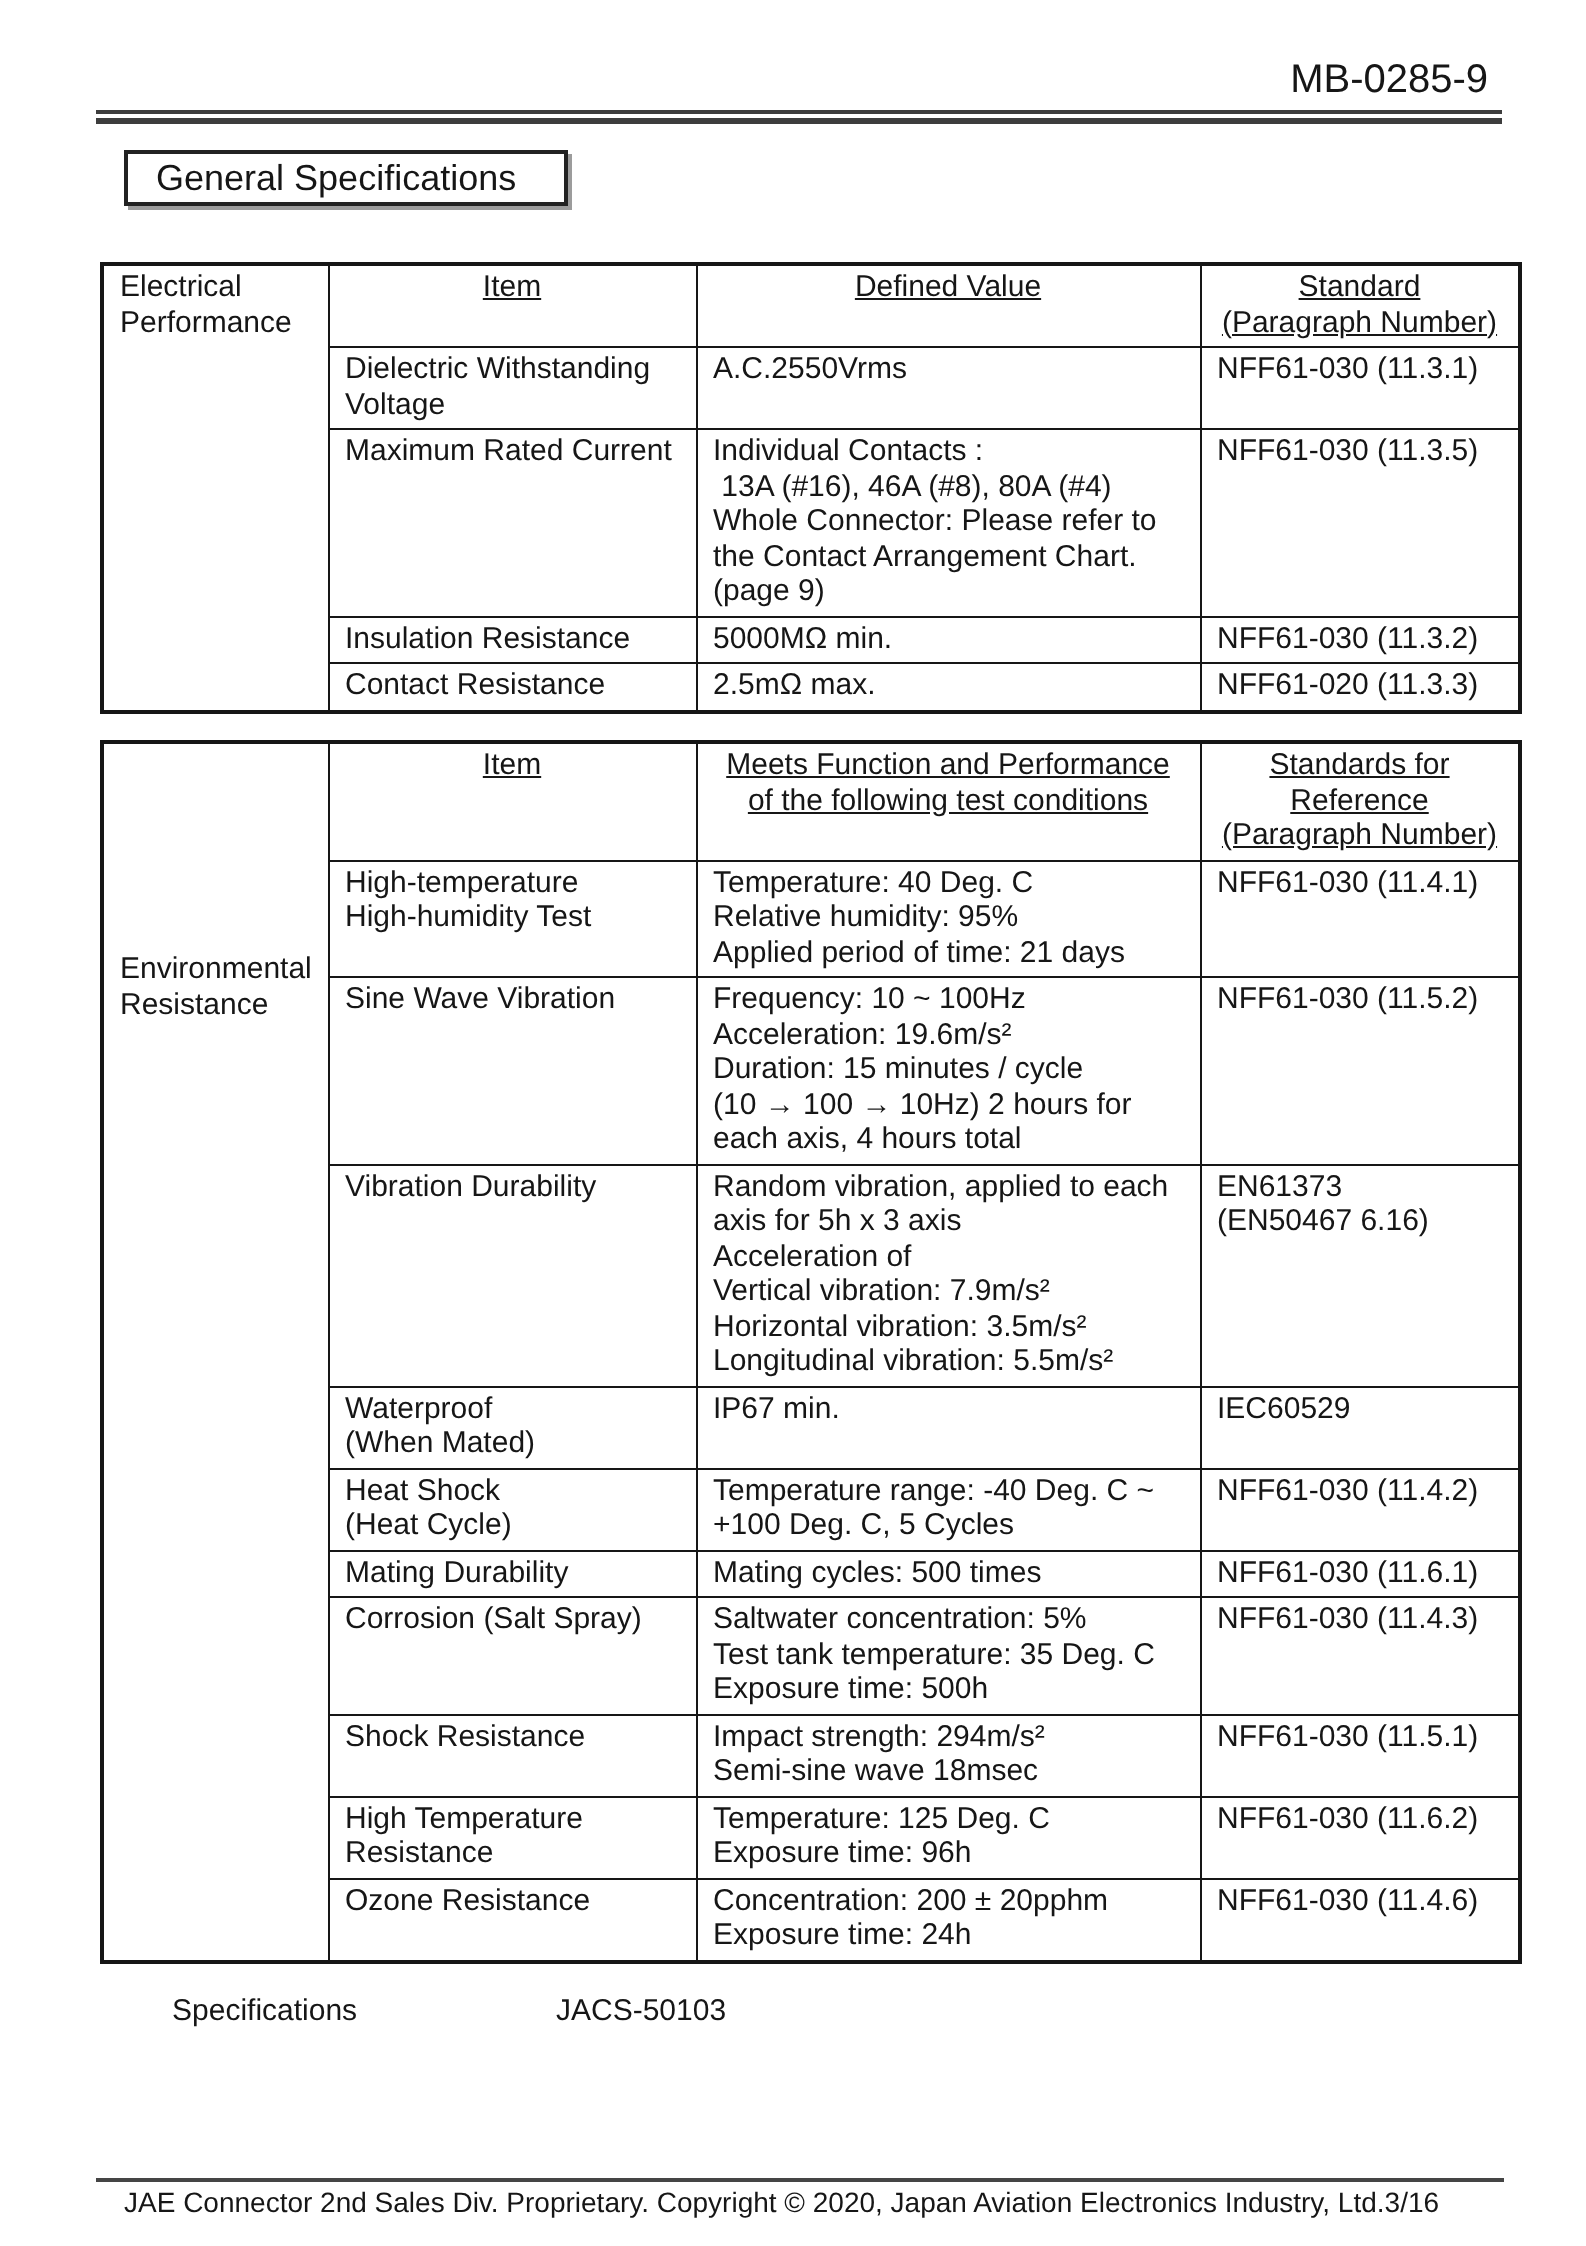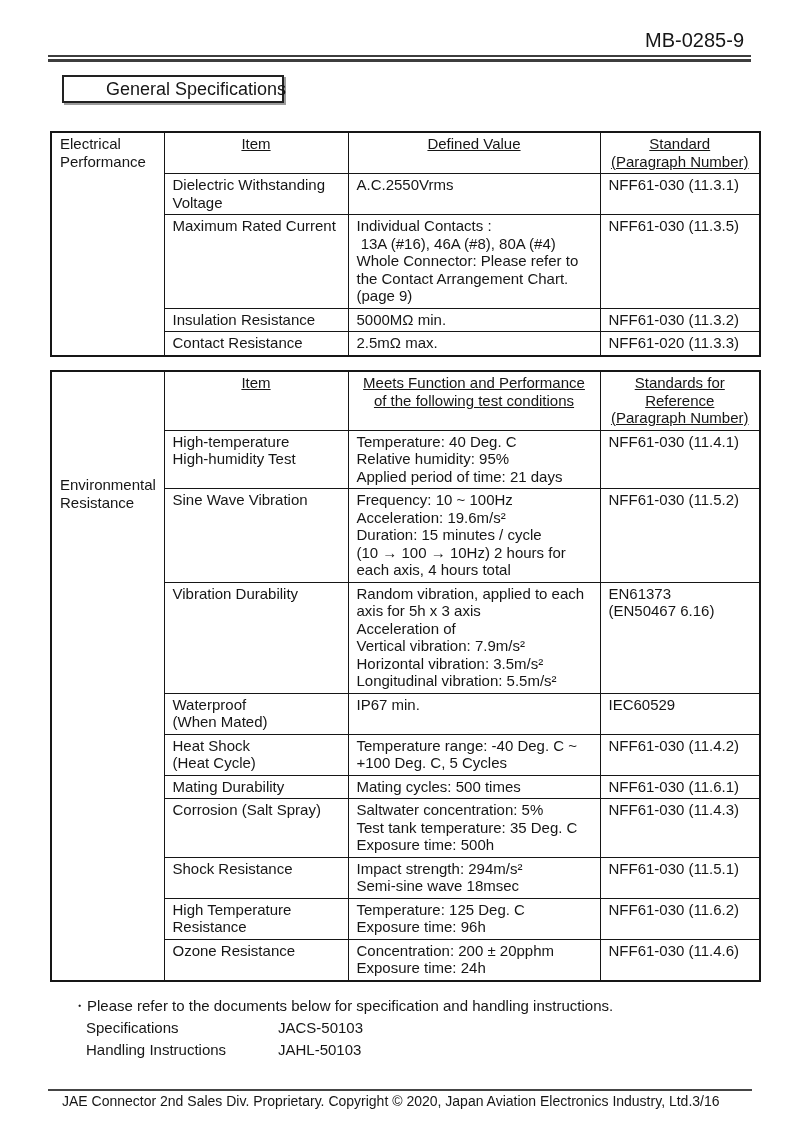--- a/index.html
+++ b/index.html
@@ -26,21 +26,21 @@
 
   .section-title-box {
     position: absolute; top: 75px; left: 62px;
     width: 222px; height: 28px;
     border: 2px solid #222222;
     box-shadow: 2px 2px 0 #9c9c9c;
     background: #ffffff;
     display: flex; align-items: center;
   }
   .section-title-box .title-text {
-    font-size: 18px; padding-left: 14px; white-space: nowrap; margin-left: 28px;
+    font-size: 18px; padding-left: 14px; white-space: nowrap;
   }
 
   table.spec {
     position: absolute; left: 50px;
     border-collapse: collapse;
     table-layout: fixed;
     border: 2px solid #161616;
     width: 709px;
     font-size: 15px;
   }
@@ -228,28 +228,23 @@
   <tr>
     <td class="cell">Ozone Resistance</td>
     <td class="cell">Concentration: 200 ± 20pphm
 Exposure time: 24h</td>
     <td class="cell">NFF61-030 (11.4.6)</td>
   </tr>
 </tbody>
   </table>
 
 <div class="notes">
-  <div>・Please refer to the documents below for specification and handling instructions.</div>
   <div class="note-row">
     <span class="note-label">Specifications</span>
     <span>JACS-50103</span>
-  </div>
-  <div class="note-row">
-    <span class="note-label">Handling Instructions</span>
-    <span>JAHL-50103</span>
   </div>
 </div>
 
 <div class="footer-rule"></div>
 <div class="footer-line">
   <span>JAE Connector 2nd Sales Div. Proprietary. Copyright © 2020, Japan Aviation Electronics Industry, Ltd.</span>
   <span>3/16</span>
 </div>
 
 </body></html>

